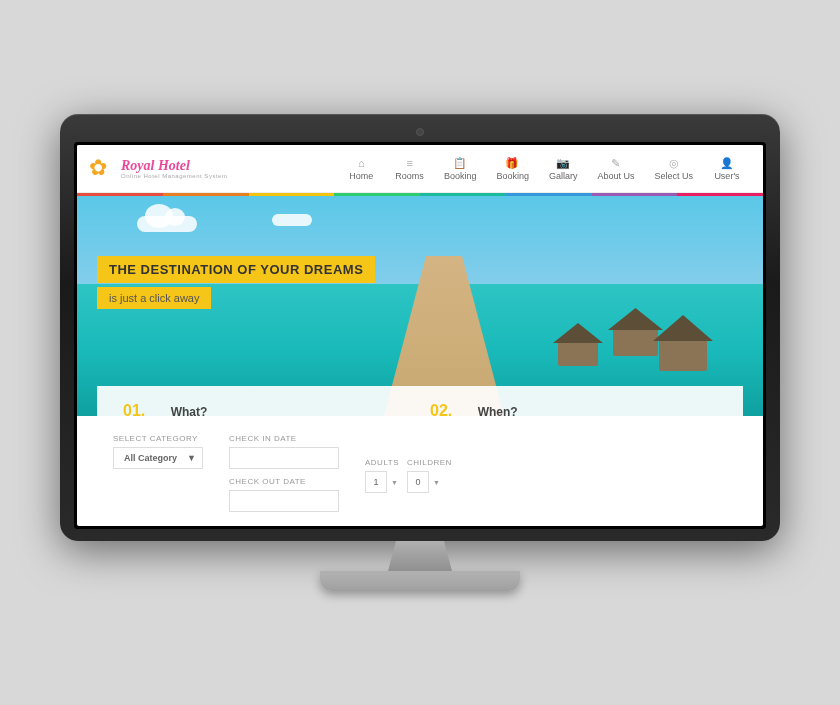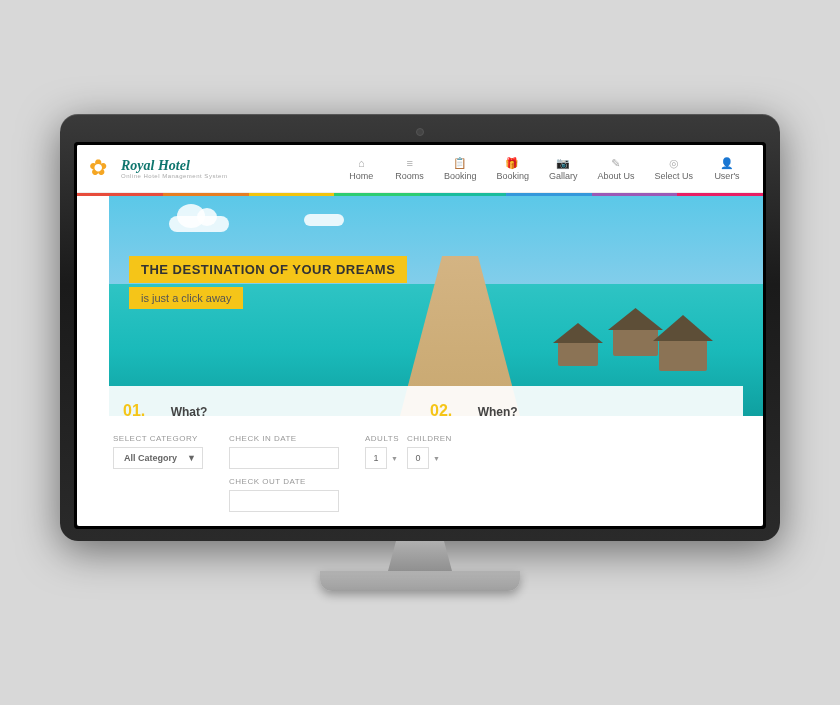--- a/index.html
+++ b/index.html
@@ -109,21 +109,21 @@
     }
 
     .logo-text {
       display: flex;
       flex-direction: column;
     }
 
     .logo-title {
       font-family: 'Georgia', serif;
       font-size: 14px;
-      color: #0f766e;
+      color: #ec4899;
       font-style: italic;
       font-weight: bold;
       line-height: 1.1;
     }
 
     .logo-subtitle {
       font-size: 6px;
       color: #aaa;
       letter-spacing: 0.5px;
     }
@@ -170,21 +170,20 @@
     .color-bar-segment {
       flex: 1;
     }
 
     
     .hero {
       position: relative;
       width: 100%;
       height: 220px;
       overflow: hidden;
-      padding-left: 32px;
     }
 
     .hero-bg {
       width: 100%;
       height: 100%;
       background: linear-gradient(
         180deg,
         #87CEEB 0%,
         #4FC3D5 30%,
         #20B2AA 55%,
@@ -437,20 +436,21 @@
 
     .field-select-arrow {
       font-size: 7px;
       color: #999;
       margin-left: 10px;
     }
 
     .adults-children {
       display: flex;
       gap: 8px;
+      margin-top: 24px;
     }
 
     .small-counter {
       display: flex;
       gap: 4px;
       align-items: center;
     }
 
     .counter-box {
       width: 22px;

